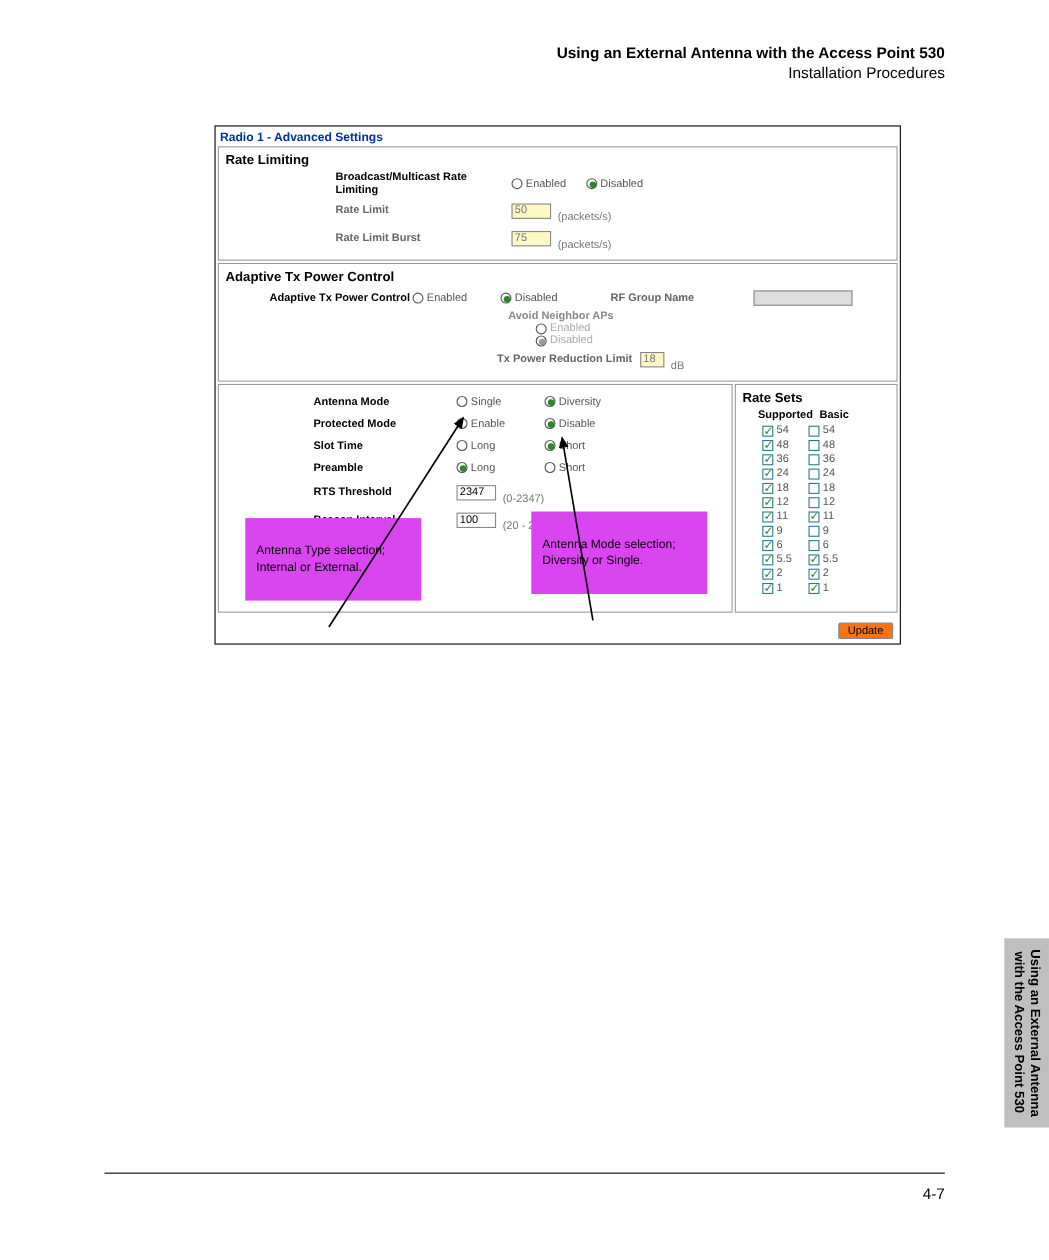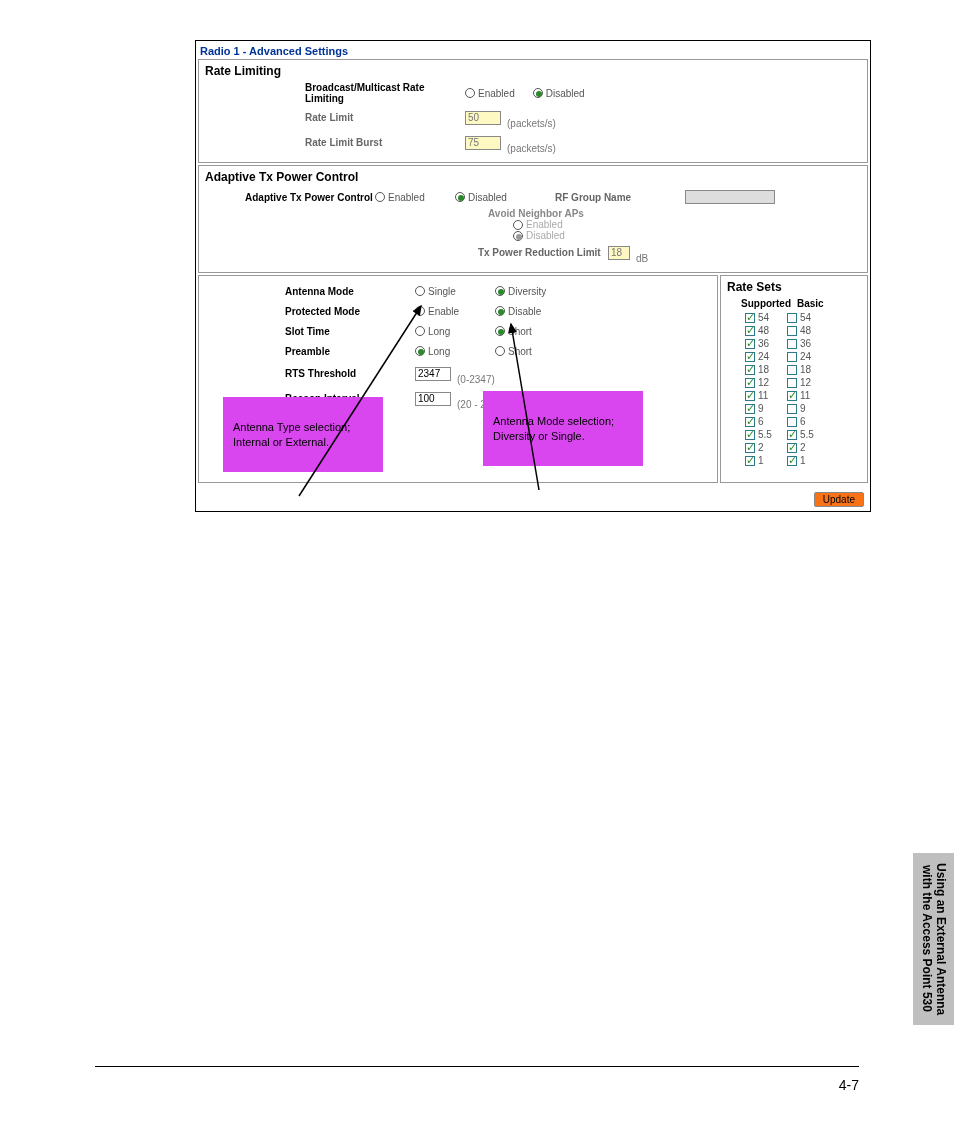--- a/index.html
+++ b/index.html
@@ -23,21 +23,21 @@
     margin-bottom: 40px;
   }
   .header-title { font-weight: bold; font-size: 14px; }
   .header-sub { font-size: 14px; margin-top: 2px; }
 
   .panel-wrap {
     border: 1px solid #000;
     padding: 0;
     position: relative;
     margin-left: 100px;
-    width: 676px;
+    width: 624px;
   }
   .panel-title {
     color: #003399;
     font-weight: bold;
     font-size: 11px;
     padding: 4px 4px 2px 4px;
   }
   .box {
     border: 1px solid #999;
     margin: 0 2px 2px 2px;
@@ -205,20 +205,24 @@
   .srow .lbl2 { width: 130px; font-weight: bold; font-size: 10px; color:#000; }
   .srow { display:flex; align-items:center; font-size:10px; margin:2px 0 2px 80px; min-height:18px; }
   .opt2 { display:inline-flex; align-items:center; width: 80px; color:#555;}
   .extra-right { margin-left: 20px; display:flex; align-items:center; }
   .extra-right .elbl { font-weight:bold; color:#666; font-size:10px; width:130px;}
 </style>
 </head>
 <body>
 
 <div class="page">
+  <div class="header-right">
+    <div class="header-title">Using an External Antenna with the Access Point 530</div>
+    <div class="header-sub">Installation Procedures</div>
+  </div>
 
   <div class="panel-wrap">
     <div class="panel-title">Radio 1 - Advanced Settings</div>
 
     <div class="box">
       <div class="box-heading">Rate Limiting</div>
       <div class="row">
         <span class="lbl-b" style="color:#000;">Broadcast/Multicast Rate Limiting</span>
         <span class="opt">
             <span class="radio-dot"></span>

